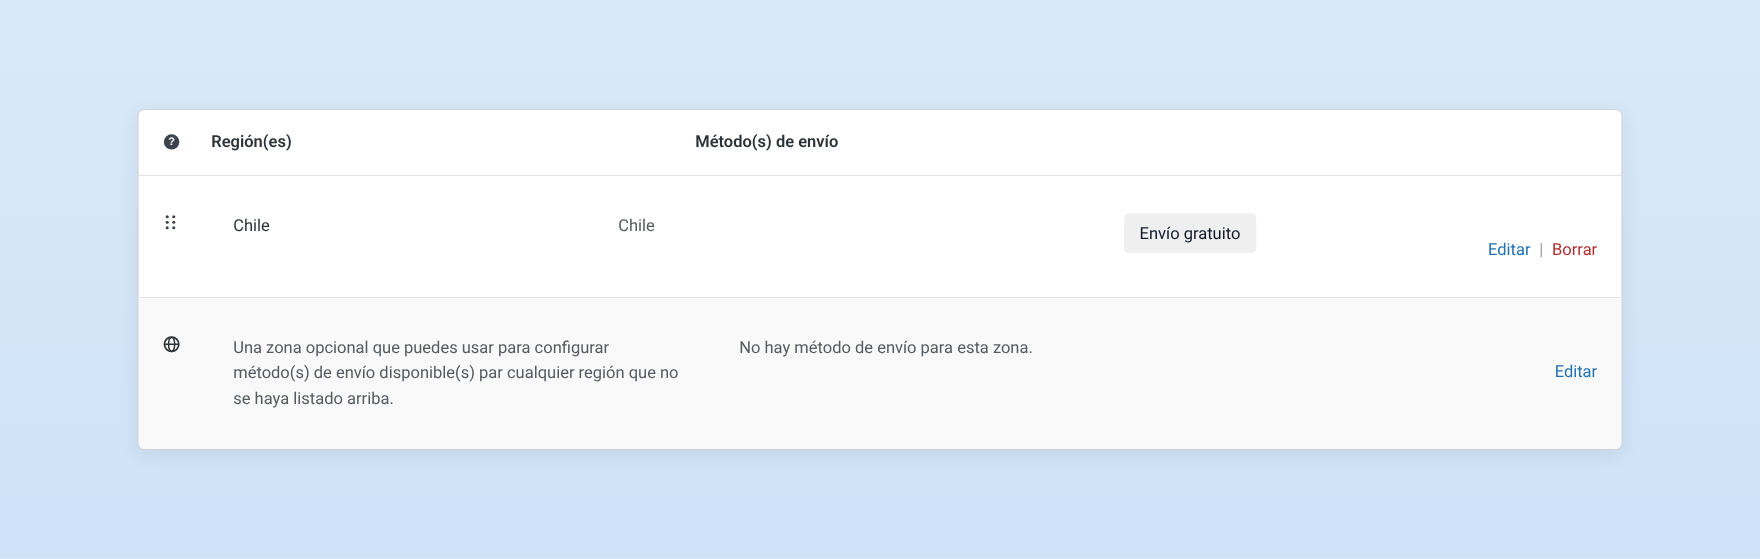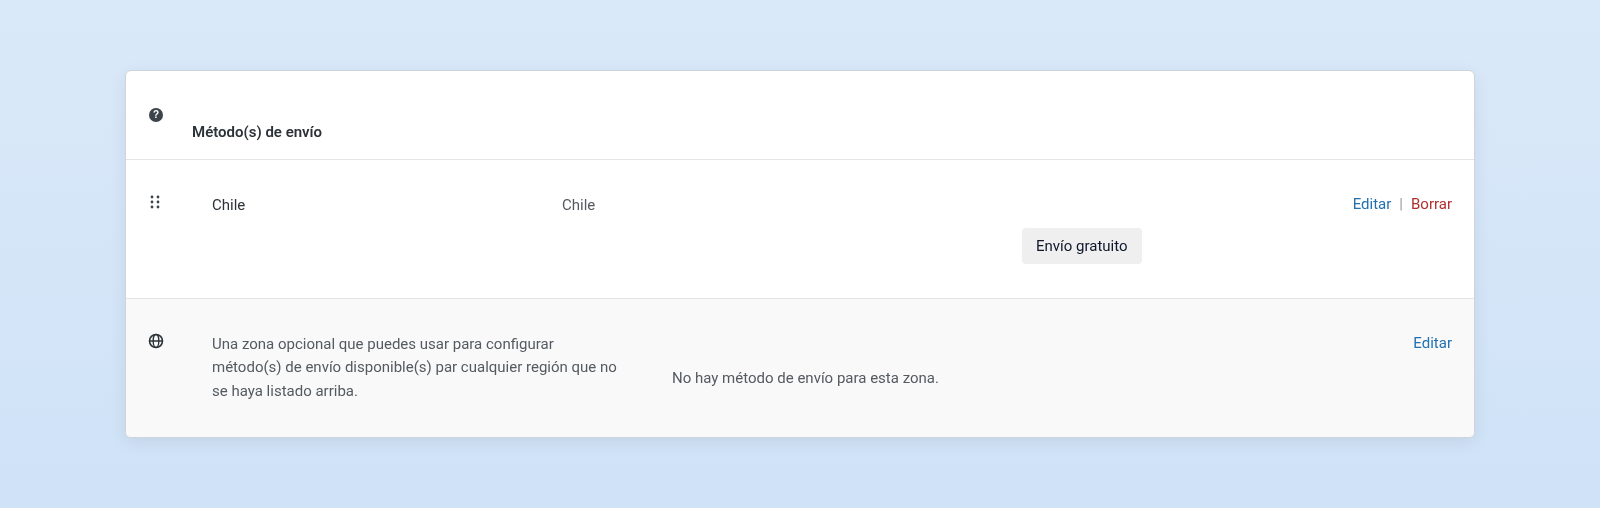--- a/index.html
+++ b/index.html
@@ -53,25 +53,25 @@
       width: 330px;
       flex: 0 0 330px;
     }
     .col-region {
       width: 440px;
       flex: 0 0 440px;
       padding-right: 30px;
     }
     .col-method {
       flex: 1 1 auto;
-      margin-top: 34px;
     }
     .col-actions {
       flex: 0 0 auto;
       white-space: nowrap;
+      margin-top: 23px;
     }
     .th {
       font-weight: 600;
       color: #2c3338;
       font-size: 15px;
     }
     .td {
       color: #555a60;
       font-size: 15px;
       line-height: 1.55;
@@ -112,20 +112,21 @@
 
 <div class="panel">
 
   <div class="header-row">
     <div class="col-handle">
       <svg width="16" height="16" viewBox="0 0 16 16">
         <circle cx="8" cy="8" r="7" fill="#3c434a"></circle>
         <text x="8" y="11" text-anchor="middle" fill="#fff" font-size="10" font-family="Arial" font-weight="700">?</text>
       </svg>
     </div>
+    <div class="col-region th">Región(es)</div>
     <div class="col-method th">Método(s) de envío</div>
     <div class="col-actions"></div>
   </div>
 
   <div class="body-row">
     <div class="col-handle drag-handle">
       <svg width="14" height="16" viewBox="0 0 14 16">
         <circle cx="4" cy="3" r="1.4" fill="#3c434a"></circle>
         <circle cx="10" cy="3" r="1.4" fill="#3c434a"></circle>
         <circle cx="4" cy="8" r="1.4" fill="#3c434a"></circle>

